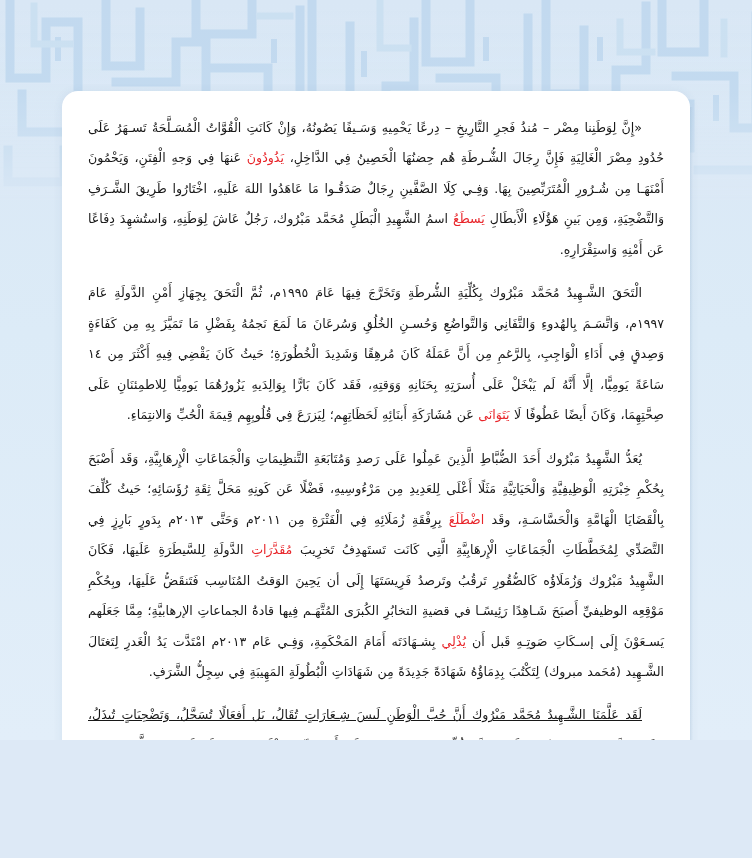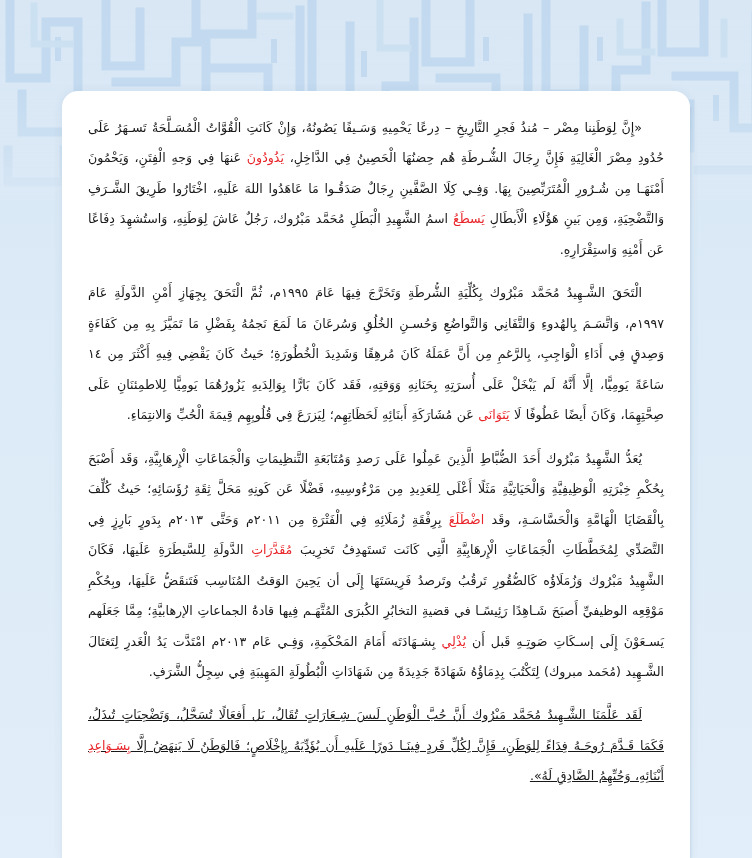--- a/index.html
+++ b/index.html
@@ -11,21 +11,21 @@
     width: 752px;
     height: 858px;
     overflow: hidden;
     font-family: "DejaVu Sans", "Liberation Sans", sans-serif;
     background: #dde9f6;
   }
 
   #page {
     position: relative;
     width: 752px;
-    height: 858px;
+    height: 740px;
     overflow: hidden;
     background: linear-gradient(180deg, #d9e7f5 0%, #dcebf7 45%, #e2eef9 100%);
   }
 
   
   #pattern-band {
     position: absolute;
     top: 0;
     left: 0;
     width: 752px;

